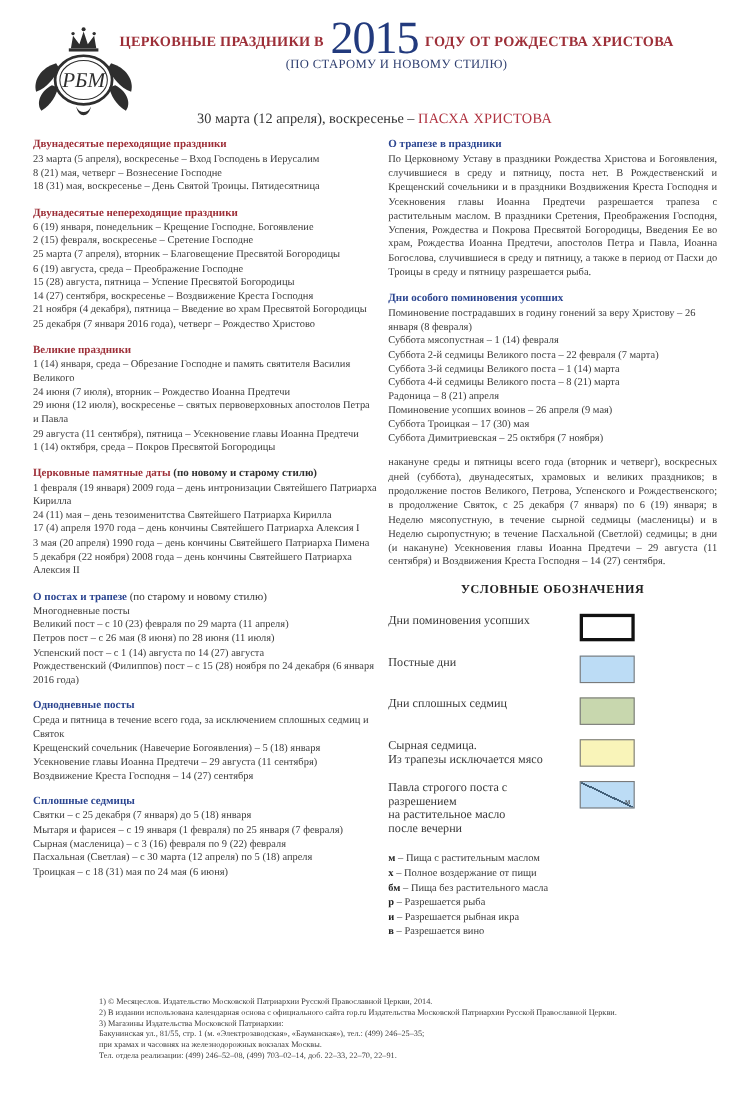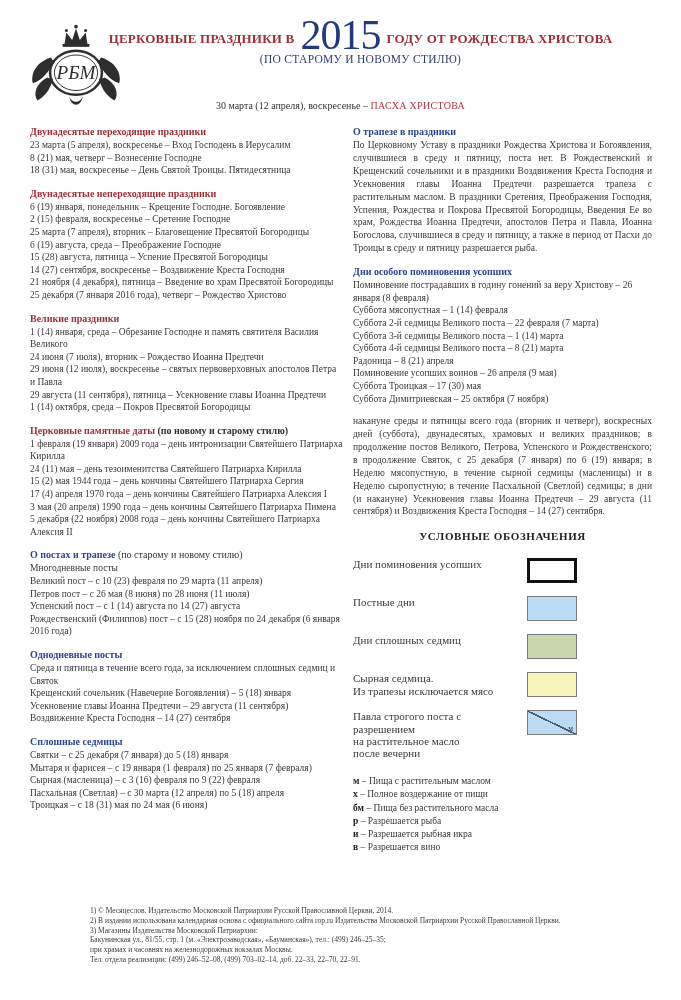--- a/index.html
+++ b/index.html
@@ -11,21 +11,21 @@
     font-family:"Liberation Serif","DejaVu Serif",serif; color:var(--ink);
     overflow:hidden;
   }
   
   .logo{position:absolute; left:28px; top:22px; width:96px; height:90px;}
   .title-block{position:absolute; left:60px; right:20px; top:20px; text-align:center;}
   .title-line{white-space:nowrap;}
   .t-red{color:var(--red); font-weight:bold; font-size:13px; letter-spacing:.2px;}
   .t-year{color:#223a7d; font-size:42px; line-height:30px; vertical-align:-6px; letter-spacing:-1px; padding:0 2px;}
   .subtitle{color:var(--navy); font-size:11.5px; margin-top:3px; letter-spacing:.3px;}
-  .easter{position:absolute; left:0; right:0; top:100px; text-align:center; font-size:10px;}
+  .easter{position:absolute; left:0; right:0; top:100px; text-align:center; font-size:13px;}
   .easter .t-red2{color:#b03340; letter-spacing:.3px;}
   
   .col{position:absolute; top:125px;}
   .col-left{left:30px; width:313px;}
   .col-right{left:353px; width:299px;font-family:Liberation Serif, serif;}
   .section{margin-bottom:10px;}
   .sec-head{font-size:10px; font-weight:bold; margin-bottom:1px; line-height:13px;}
   .hd-red{color:var(--red);} .hd-blue{color:var(--blue);}
   .note{color:#333; font-weight:normal;}
   .note.b{font-weight:bold;}
@@ -110,21 +110,20 @@
         <div class="item">1 (14) января, среда – Обрезание Господне и память святителя Василия Великого</div>
         <div class="item">24 июня (7 июля), вторник – Рождество Иоанна Предтечи</div>
         <div class="item">29 июня (12 июля), воскресенье – святых первоверховных апостолов Петра и Павла</div>
         <div class="item">29 августа (11 сентября), пятница – Усекновение главы Иоанна Предтечи</div>
         <div class="item">1 (14) октября, среда – Покров Пресвятой Богородицы</div>
       </div>
       <div class="section">
         <div class="sec-head"><span class="hd-red">Церковные памятные даты</span><span class="note b"> (по новому и старому стилю)</span></div>
         <div class="item">1 февраля (19 января) 2009 года – день интронизации Святейшего Патриарха Кирилла</div>
         <div class="item">24 (11) мая – день тезоименитства Святейшего Патриарха Кирилла</div>
-        <div class="item">15 (2) мая 1944 года – день кончины Святейшего Патриарха Сергия</div>
         <div class="item">17 (4) апреля 1970 года – день кончины Святейшего Патриарха Алексия I</div>
         <div class="item">3 мая (20 апреля) 1990 года – день кончины Святейшего Патриарха Пимена</div>
         <div class="item">5 декабря (22 ноября) 2008 года – день кончины Святейшего Патриарха Алексия II</div>
       </div>
       <div class="section">
         <div class="sec-head"><span class="hd-blue">О постах и трапезе</span><span class="note"> (по старому и новому стилю)</span></div>
         <div class="item">Многодневные посты</div>
         <div class="item">Великий пост – с 10 (23) февраля по 29 марта (11 апреля)</div>
         <div class="item">Петров пост – с 26 мая (8 июня) по 28 июня (11 июля)</div>
         <div class="item">Успенский пост – с 1 (14) августа по 14 (27) августа</div>

